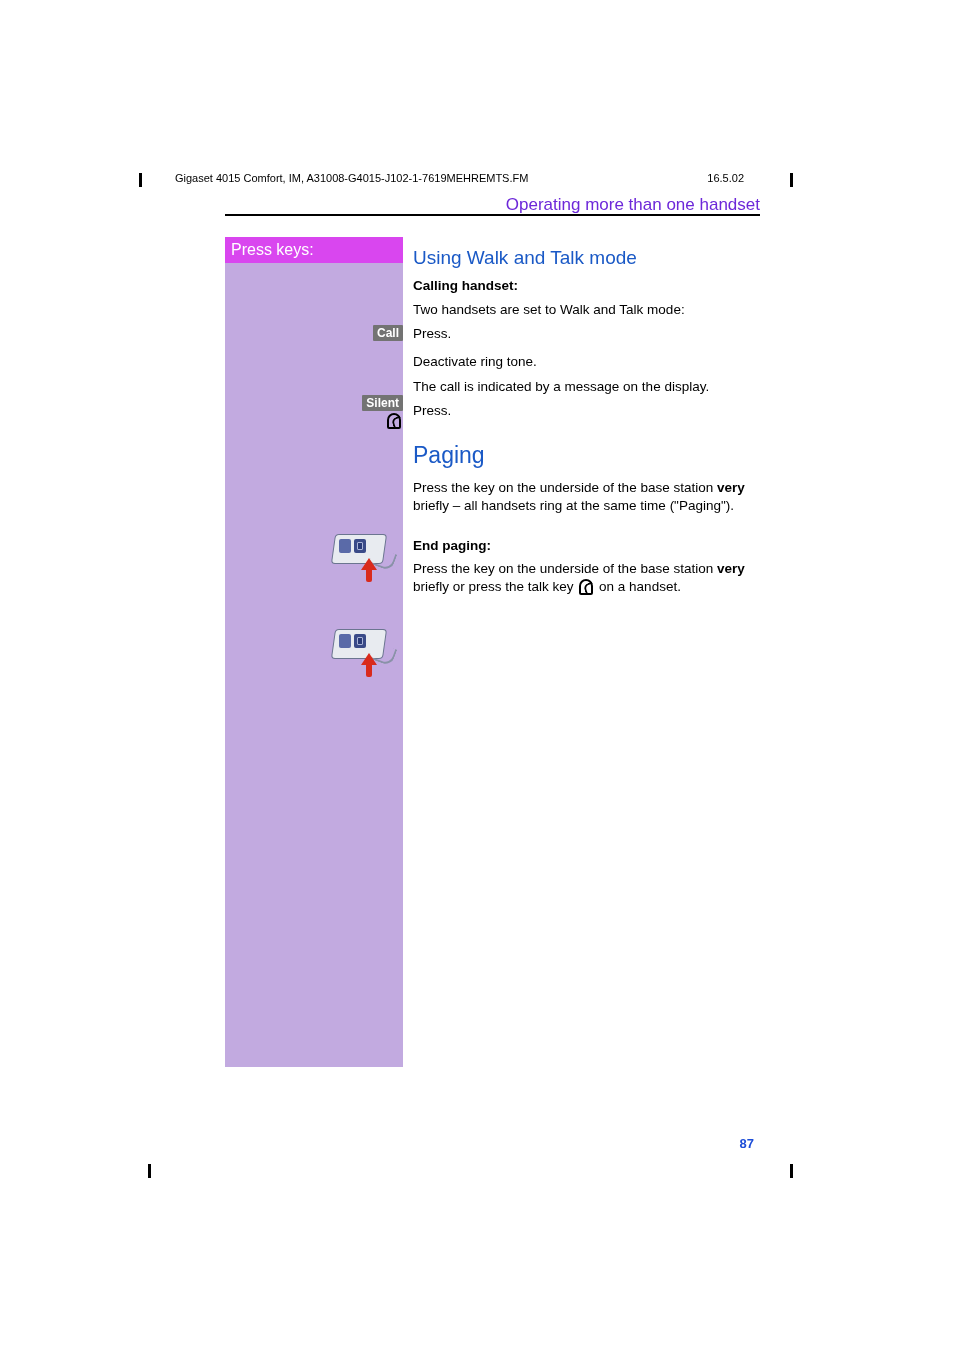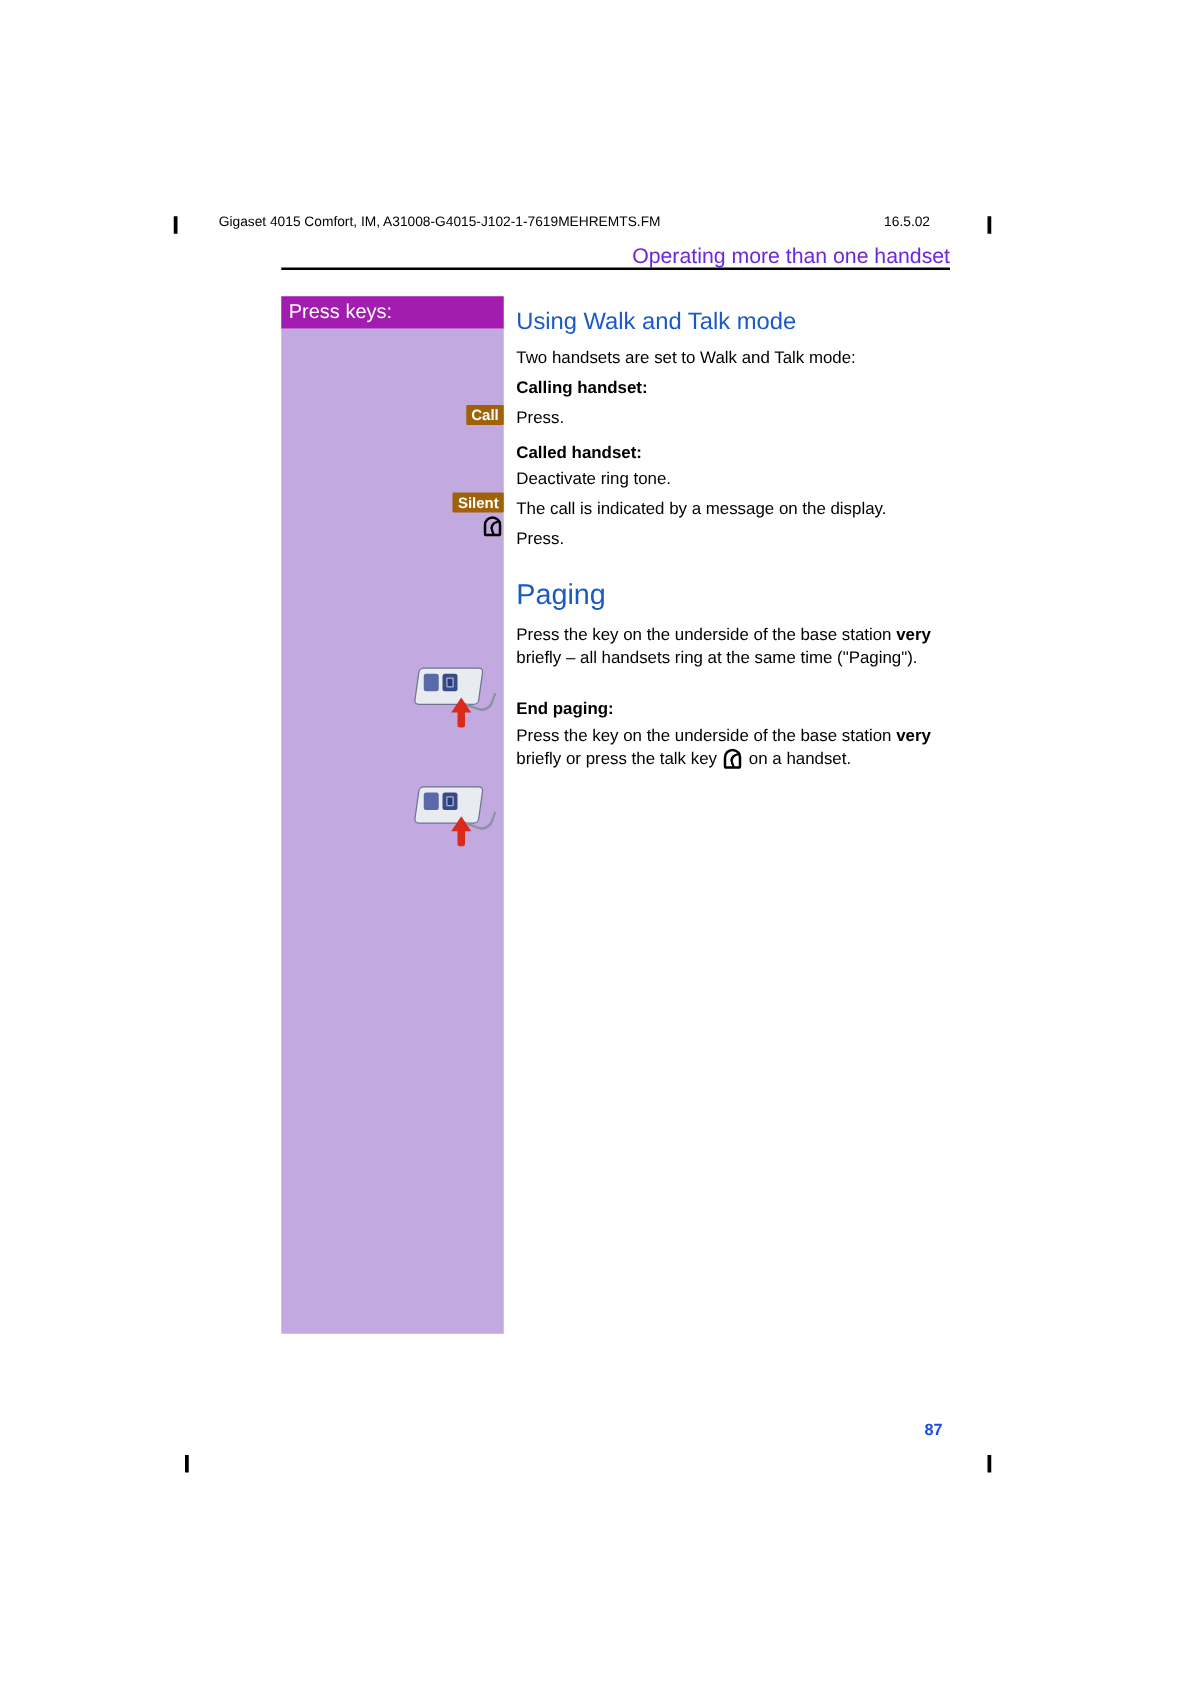--- a/index.html
+++ b/index.html
@@ -13,25 +13,25 @@
 
   .header { position: absolute; top: 172px; left: 175px; right: 210px; font-size: 11px; color: #000; display: flex; }
   .header .h-left { flex: 0 0 auto; }
   .header .h-mid { flex: 1 1 auto; text-align: left; padding-right: 60px; }
   .header .h-date { flex: 0 0 auto; padding-left: 20px; }
 
   .rule { position: absolute; top: 214px; left: 225px; width: 535px; height: 1.5px; background: #000; }
   .section-title { position: absolute; top: 195px; left: 225px; width: 535px; text-align: right; font-size: 17px; color: #6d28d9; }
 
   .sidebar { position: absolute; top: 237px; left: 225px; width: 178px; height: 830px; }
-  .sidebar-head { height: 26px; background: #a21caf; color: #fff; font-size: 16px; padding: 4px 8px 0 6px; }
+  .sidebar-head { height: 26px; background: #d946ef; color: #fff; font-size: 16px; padding: 4px 8px 0 6px; }
   .sidebar-body { height: 804px; background: #c2aae0; position: relative; }
 
   .col-key { position: absolute; left: 225px; width: 178px; text-align: right; }
-  .key-btn { display: inline-block; background: #a16207; color: #fff; font-size: 12px; font-weight: bold; padding: 2px 4px; border-radius: 1px; line-height: 1; }
+  .key-btn { display: inline-block; background: #737373; color: #fff; font-size: 12px; font-weight: bold; padding: 2px 4px; border-radius: 1px; line-height: 1; }
   .talk-icon { display: inline-block; border: 2px solid #000; border-radius: 10px 10px 3px 3px; width: 14px; height: 16px; position: relative; }
   .talk-icon::after { content: ""; position: absolute; width: 8px; height: 8px; border-left: 2px solid #000; border-top: 2px solid #000; border-radius: 6px 0 0 0; top: 2px; left: 3px; transform: rotate(-20deg); }
 
   .base-img { width: 62px; height: 46px; position: relative; margin-left: auto; margin-right: 8px; }
   .base-body { position: absolute; left: 0; top: 6px; width: 52px; height: 30px; background: #e8ebf0; border: 1px solid #6b7590; border-radius: 4px; transform: skewX(-8deg); }
   .base-btn1 { position: absolute; left: 6px; top: 11px; width: 12px; height: 14px; background: #5a6aa8; border-radius: 2px; }
   .base-btn2 { position: absolute; left: 21px; top: 11px; width: 12px; height: 14px; background: #3a4a88; border-radius: 2px; }
   .base-btn2::before { content:""; position:absolute; inset:3px; border:1px solid #aab4d8; border-radius:1px; background:#2a3a78; }
   .base-cable { position: absolute; left: 38px; top: 22px; width: 24px; height: 18px; border-bottom: 2px solid #8a92a8; border-right: 2px solid #8a92a8; border-radius: 0 0 10px 0; transform: rotate(20deg); }
   .arrow { position: absolute; left: 30px; top: 30px; width: 10px; height: 24px; }
@@ -100,26 +100,25 @@
       <div class="base-cable"></div>
       <div class="arrow">
           <div class="head"></div>
           <div class="shaft"></div>
         </div>
     </div>
   </div>
 
   <div class="content">
     <div class="h2">Using Walk and Talk mode</div>
+    <div class="p b">Calling handset:</div>
+
     <div class="p">Two handsets are set to Walk and Talk mode:</div>
-
-    <div class="p b">Calling handset:</div>
     <div class="p" style="margin-bottom:10px;">Press.</div>
 
-    <div class="b" style="margin-bottom:2px;">Called handset:</div>
     <div class="p">Deactivate ring tone.</div>
 
     <div class="p">The call is indicated by a message on the display.</div>
 
     <div>Press.</div>
 
     <div class="h1">Paging</div>
 
     <div class="p">
       <span>Press the key on the underside of the base station </span><span class="b">very</span><span> briefly  –  all handsets ring at the same time ("Paging").</span>

